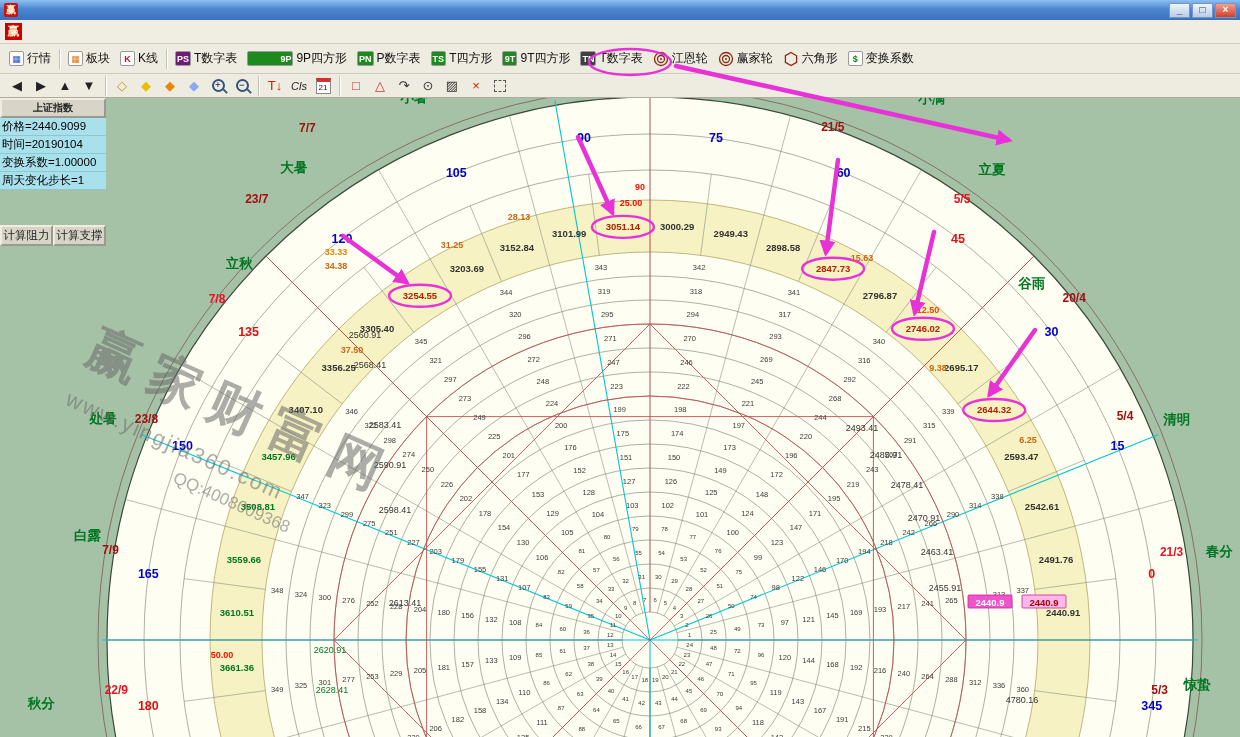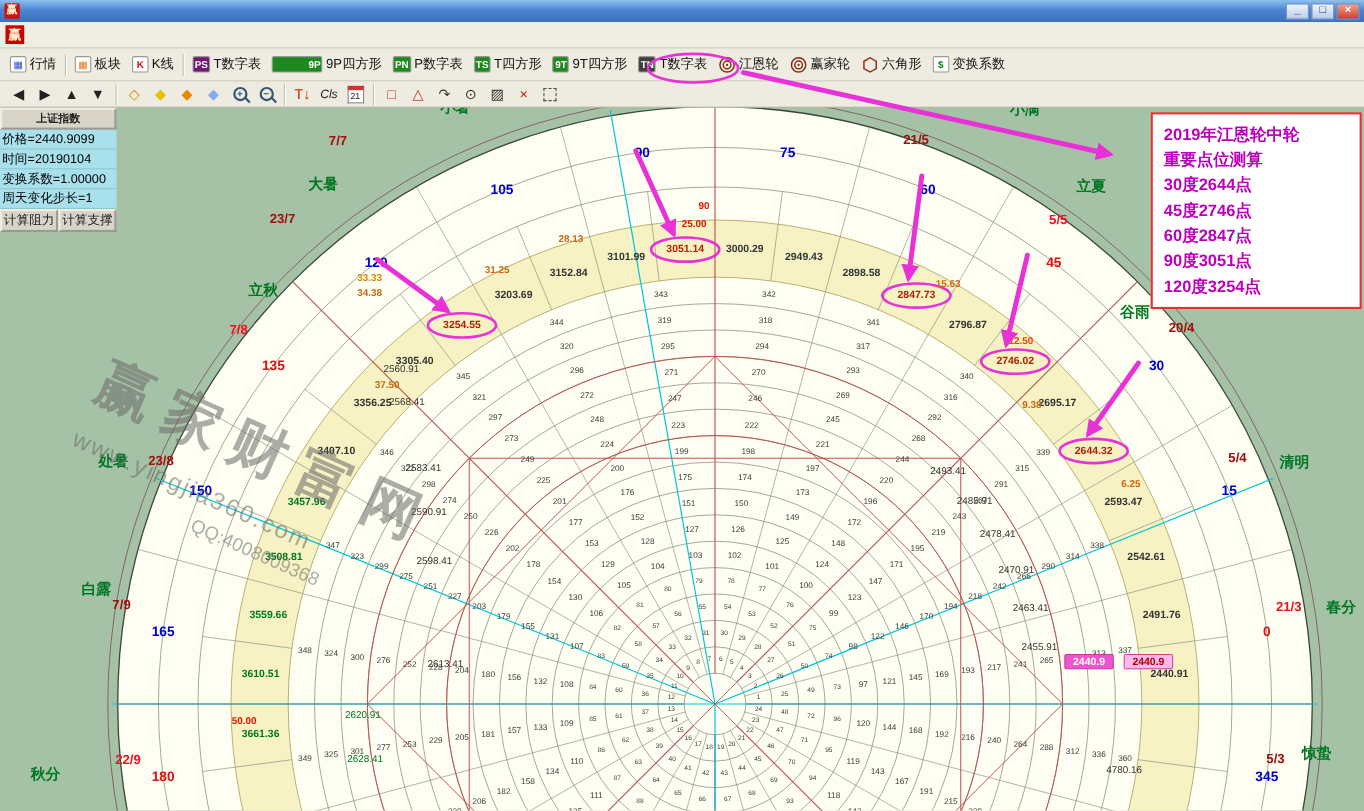--- a/index.html
+++ b/index.html
@@ -46,21 +46,21 @@
   
   .chart { position:absolute; top:98px; left:0; width:1240px; height:639px; background:#a6c2a6; }
   #wheel-svg { position:absolute; left:0; top:0; z-index:1; }
   svg text { font-family:"Liberation Sans","DejaVu Sans",sans-serif; }
 
   .info-panel { position:absolute; top:0; left:0; width:106px; z-index:4; }
   .info-title { background:#d8d4c8; border:2px outset #efece0; text-align:center; font-weight:bold;
     padding:1px 0; color:#222; font-size:10px; }
   .info-row { background:#a8e0ec; color:#000; padding:1px 2px; white-space:nowrap;
     font-size:11.5px; border-bottom:1px solid #8ec6d2; }
-  .info-btns { display:flex; }
+  .info-btns { display:flex;margin-top:35px; }
   .info-btn { flex:1; background:#d8d4c8; border:2px outset #efece0; font-size:11.5px;
     text-align:center; padding:1px 0; color:#222; }
 
   .watermark { position:absolute; left:105px; top:215px; transform:rotate(24deg);
     transform-origin:left top; z-index:3; color:rgba(105,105,105,0.55); pointer-events:none; }
   .wm1 { font-size:52px; font-weight:bold; letter-spacing:14px; white-space:nowrap; }
   .wm2 { font-size:22px; letter-spacing:2px; margin-top:10px; }
   .wm3 { font-size:17px; margin-top:6px; margin-left:130px; }
 
   .annotation { position:absolute; right:2px; top:4px; width:192px; background:#ffffff;
@@ -770,29 +770,20 @@
         <div class="info-btn">计算支撑</div>
       </div>
   </div>
 
   <div class="watermark">
     <div class="wm1">赢家财富网</div>
     <div class="wm2">www.yingjia360.com</div>
     <div class="wm3">QQ:4008009368</div>
   </div>
 
-  <div class="annotation" id="annotation-box">
-      <div>2019年江恩轮中轮</div>
-      <div>重要点位测算</div>
-      <div>30度2644点</div>
-      <div>45度2746点</div>
-      <div>60度2847点</div>
-      <div>90度3051点</div>
-      <div>120度3254点</div>
-    </div>
 </div>
 
 <svg id="overlay-svg" width="1240" height="737" viewBox="0 0 1240 737">
   <defs>
     <marker id="arrowhead" viewBox="0 0 10 10" refX="7" refY="5" markerWidth="3.6" markerHeight="3.6" orient="auto" markerUnits="strokeWidth">
       <path d="M0,0 L10,5 L0,10 z" fill="#e832d8"></path>
     </marker>
   </defs>
 <ellipse cx="630" cy="62" rx="41" ry="13" fill="none" stroke="#e832d8" stroke-width="2.4"></ellipse>
     <line x1="676" y1="66" x2="1008" y2="140" stroke="#e832d8" stroke-width="4.5" stroke-linecap="round" marker-end="url(#arrowhead)"></line>

